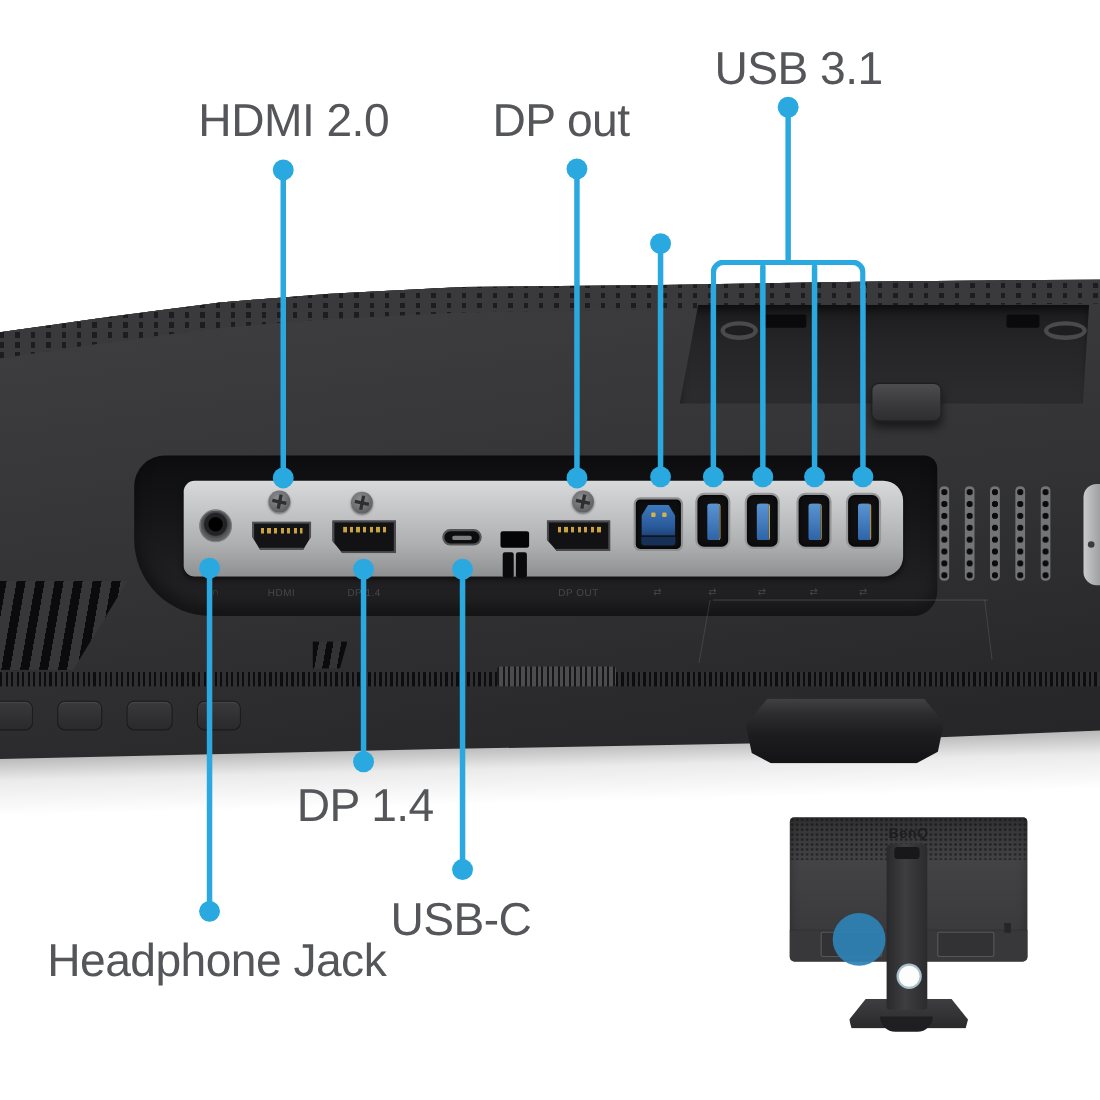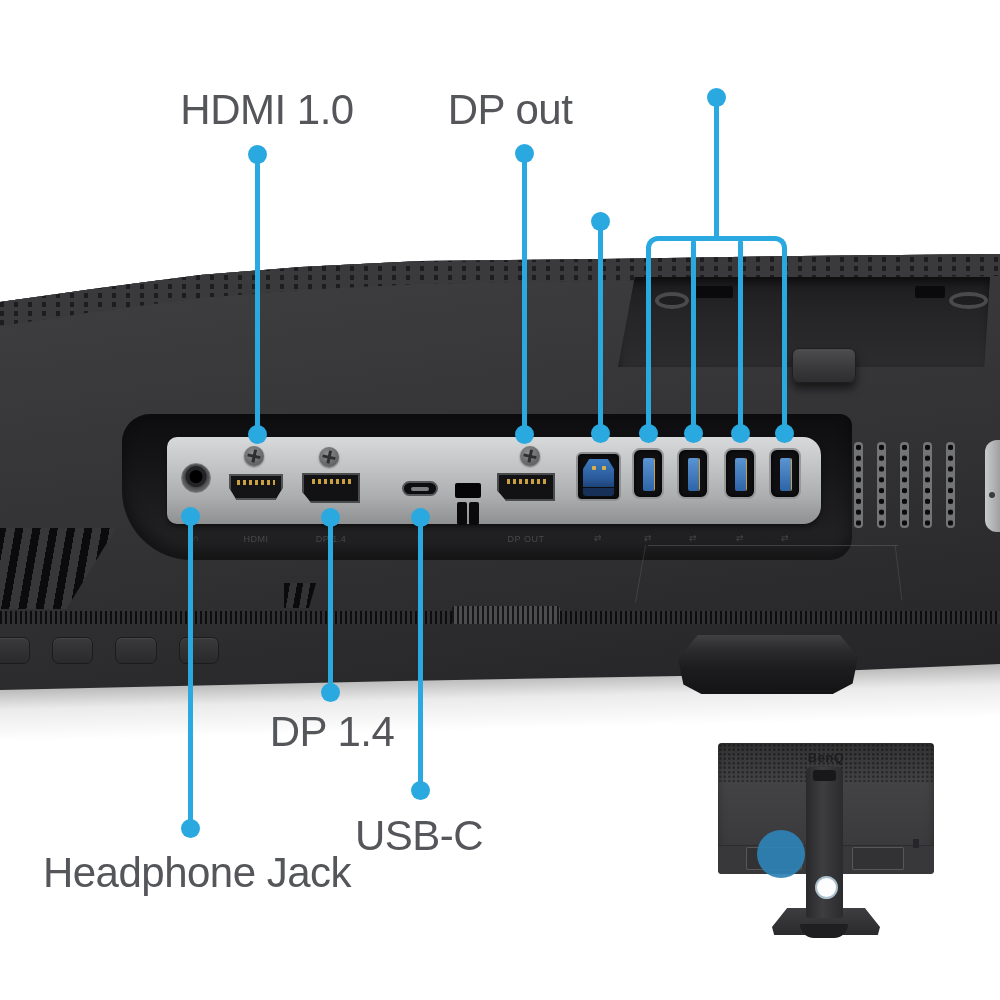--- a/index.html
+++ b/index.html
@@ -263,19 +263,20 @@
   <div class="cdot" style="left:180.5px;top:818.5px;"></div>
 
   <div class="cline" style="left:327.5px;top:517px;height:175px;"></div>
   <div class="cdot" style="left:320.5px;top:507.5px;"></div>
   <div class="cdot" style="left:320.5px;top:682.5px;"></div>
 
   <div class="cline" style="left:417.5px;top:517px;height:273px;"></div>
   <div class="cdot" style="left:410.5px;top:507.5px;"></div>
   <div class="cdot" style="left:410.5px;top:780.5px;"></div>
 
-  <div class="clabel" style="left:267px;top:88px;">HDMI 1.0</div>
+  <div class="clabel" style="left:267px;top:88px;">HDMI 2.0</div>
   <div class="clabel" style="left:510px;top:88px;">DP out</div>
+  <div class="clabel" style="left:726px;top:40px;">USB 3.1</div>
   <div class="clabel" style="left:332px;top:710px;">DP 1.4</div>
   <div class="clabel" style="left:419px;top:814px;">USB-C</div>
   <div class="clabel" style="left:197px;top:851px;">Headphone Jack</div>
 
 </div>
 
 </body></html>

